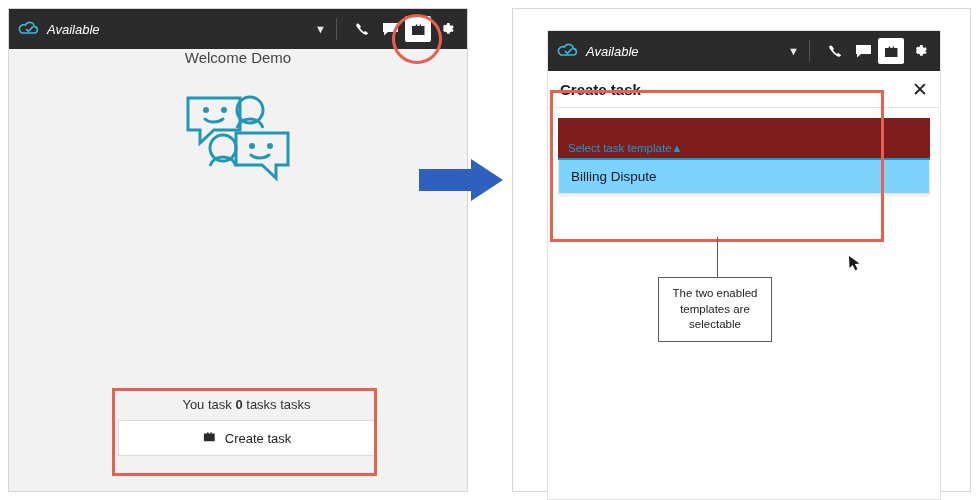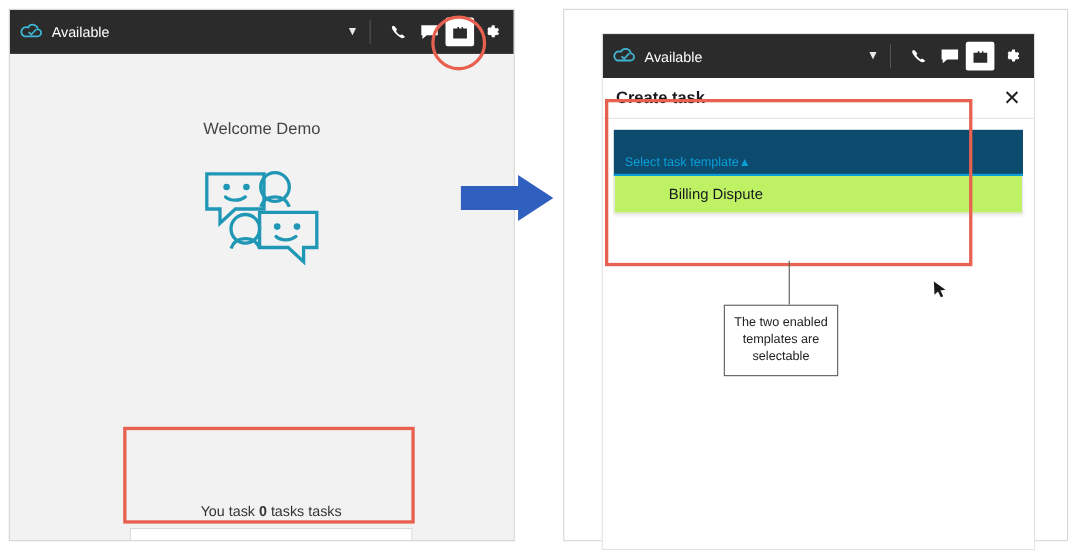--- a/index.html
+++ b/index.html
@@ -16,40 +16,40 @@
     border:1px solid #d6d6d6;
     background:#f2f2f2;
     overflow:hidden;
   }
   
   #left-panel{left:8px;top:8px;width:460px;height:484px;}
   #right-panel{left:512px;top:8px;width:459px;height:484px;background:#ffffff;}
 
   .ccp-header{
     height:40px;background:#2b2b2b;color:#ffffff;
-    display:flex;align-items:center;padding:0 8px;box-sizing:border-box;
+    display:flex;align-items:center;padding:0 8px;box-sizing:border-box;font-style:italic;
   }
   .ccp-header .logo{
     width:22px;height:22px;margin-right:8px;display:flex;align-items:center;justify-content:center;
   }
   .status-text{font-size:13px;flex:0 0 auto;}
   .header-spacer{flex:1 1 auto;}
   .chev{font-size:11px;opacity:.9;margin-right:10px;cursor:pointer;}
   .divider-v{width:1px;height:22px;background:#545454;margin:0 10px 0 0;}
   .hicon{
     width:26px;height:26px;margin-left:2px;display:flex;align-items:center;justify-content:center;
     border-radius:2px;cursor:pointer;
   }
   .hicon.selected{background:#ffffff;}
   .hicon svg{display:block;}
 
   .ccp-body{position:relative;height:calc(100% - 40px);background:#f2f2f2;}
 
   .welcome{
-    text-align:center;color:#444;font-size:15px;margin-top:60px;
+    text-align:center;color:#444;font-size:15px;
   }
   .avatar-art{display:flex;justify-content:center;margin-top:22px;}
 
   .tasks-box{
     position:absolute;left:105px;top:338px;width:265px;
     background:#f2f2f2;
     box-sizing:border-box;
     text-align:center;
   }
   .tasks-text{font-size:13px;color:#333;padding:10px 0 8px;}
@@ -77,39 +77,38 @@
   }
   .create-task-title{
     height:36px;display:flex;align-items:center;justify-content:space-between;
     padding:0 12px;border-bottom:1px solid #e4e4e4;background:#ffffff;
   }
   .create-task-title .t{font-size:15px;color:#16191f;font-weight:bold;}
   .close-x{font-size:19px;color:#222;cursor:pointer;line-height:1;}
 
   .dropdown-wrap{position:relative;margin:10px;}
   .dd-field{
-    background:#0c4a6e;border-bottom:2px solid #0a9fd8;
+    background:#7f1d1d;border-bottom:2px solid #0a9fd8;
     height:42px;box-sizing:border-box;display:flex;align-items:flex-end;
     justify-content:flex-start;padding:0 10px 4px;cursor:pointer;
   }
   .dd-label{font-size:11.5px;color:#0a9fd8;}
   .dd-caret{color:#0a9fd8;font-size:11px;}
   .dd-list{
-    background:#bef264;border:1px solid #e6e6e6;border-top:none;
+    background:#7dd3fc;border:1px solid #e6e6e6;border-top:none;
     box-shadow:0 2px 3px rgba(0,0,0,.08);
-    padding-left:37px;
   }
   .dd-item{
     padding:9px 12px;font-size:13.5px;color:#16191f;cursor:pointer;
   }
 
   .cursor{position:absolute;left:290px;top:137px;width:14px;height:18px;}
 
   .callout{
-    position:absolute;left:658px;top:277px;width:104px;
+    position:absolute;left:658px;top:277px;width:114px;
     border:1px solid #5b5b5b;background:#ffffff;
     font-size:11.5px;color:#222;text-align:center;
     padding:8px 6px;line-height:1.35;box-sizing:border-box;
   }
   .callout-line{position:absolute;left:717px;top:237px;width:1px;height:40px;background:#5b5b5b;}
 </style>
 </head>
 <body>
 
 <div class="frame" id="left-panel">

